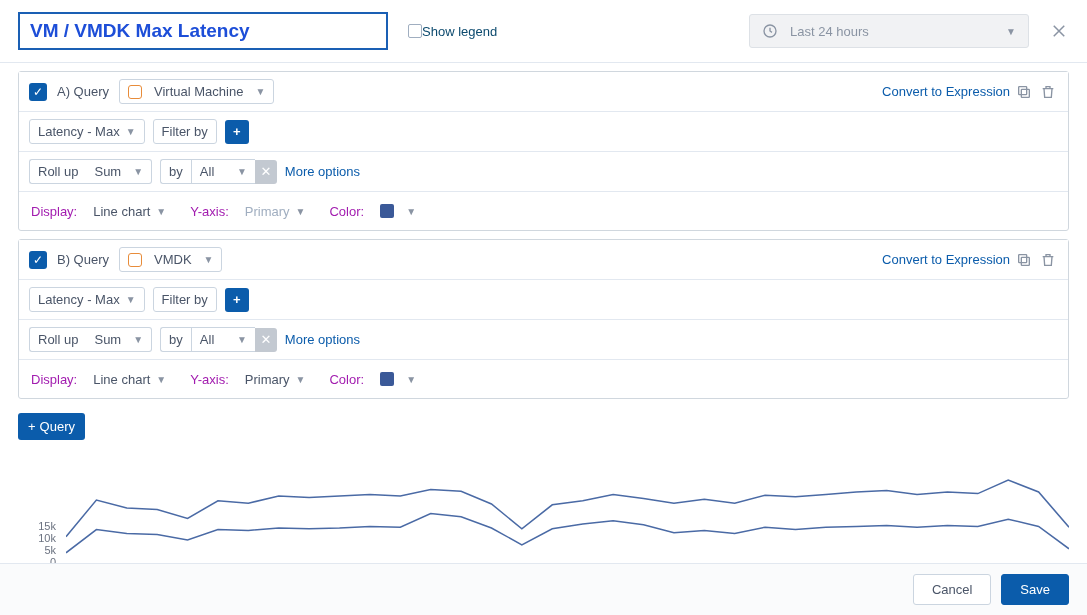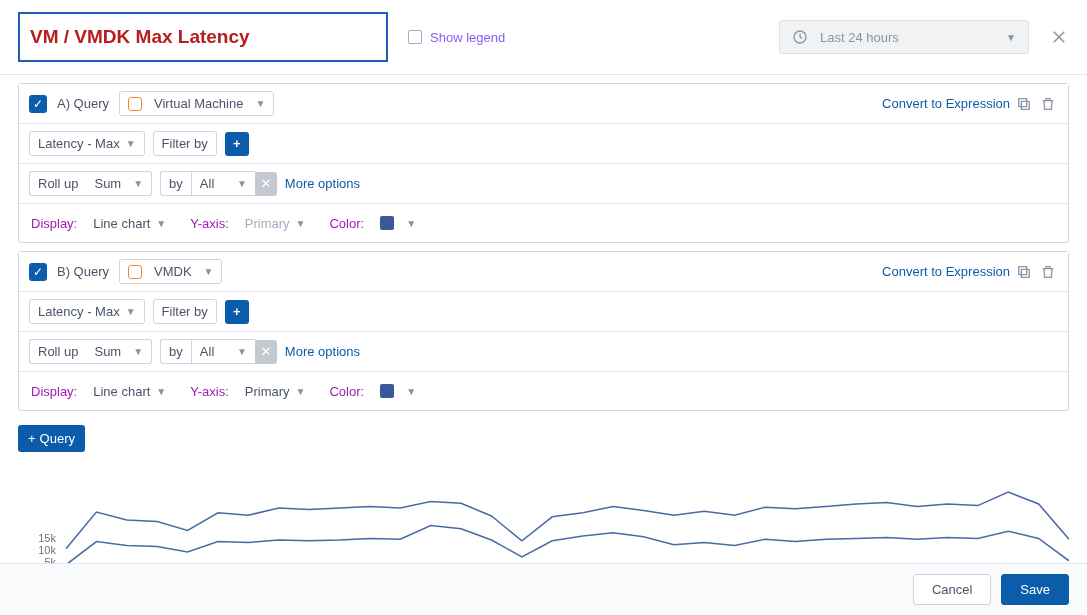--- a/index.html
+++ b/index.html
@@ -1,24 +1,24 @@
 <!DOCTYPE html>
 <html><head>
 <meta charset="utf-8">
 <style>
 * { box-sizing: border-box; margin: 0; padding: 0; font-family: -apple-system, BlinkMacSystemFont, "Segoe UI", Arial, sans-serif; }
 body { background: #fff; color: #4a5568; font-size: 13px; }
 .container { width: 1087px; height: 615px; display: flex; flex-direction: column; }
 
 .header { display: flex; align-items: center; padding: 12px 18px; gap: 20px; border-bottom: 1px solid #e2e8f0; }
-.title-input { border: 2px solid #1a5fb4; padding: 12px 10px; font-size: 19px; font-weight: 600; color: #b91c1c; width: 370px; }
-.chk-wrap { display: flex; align-items: center; gap: 8px; color: #8b5cf6; }
+.title-input { border: 2px solid #1a5fb4; padding: 6px 10px; font-size: 19px; font-weight: 600; color: #1d4ed8; width: 370px; }
+.chk-wrap { display: flex; align-items: center; color: #0c4a6e; }
 .chk { width: 14px; height: 14px; border: 1px solid #a0aec0; border-radius: 2px; }
 .spacer { flex: 1; }
-.time-range { display: flex; align-items: center; gap: 12px; background: #f1f2f4; border: 1px solid #dde1e6; border-radius: 3px; padding: 8px 12px; color: #8a94a3; width: 250px; }
+.time-range { display: flex; align-items: center; gap: 12px; background: #f1f2f4; border: 1px solid #dde1e6; border-radius: 3px; padding: 8px 12px; color: #8a94a3; width: 280px; }
 .close-x { width: 20px; height: 20px; color: #8a94a3; cursor: pointer; display:flex;align-items:center;justify-content:center;}
 
 .body { flex: 1; padding: 8px 18px; overflow-y: auto; }
 
 .query-block { border: 1px solid #d0d7de; border-radius: 3px; margin-bottom: 8px; }
 .q-header { display: flex; align-items: center; gap: 10px; padding: 7px 10px; background: #fff; }
 .checkmark { width: 18px; height: 18px; background: #0b5cab; border-radius: 3px; display: flex; align-items: center; justify-content: center; color: #fff; font-size: 12px; }
 .q-label { font-size: 13px; color: #4a5568; }
 .pill { display: inline-flex; align-items: center; gap: 12px; border: 1px solid #cbd5e0; border-radius: 3px; padding: 4px 8px; background: #fff; color: #4a5568; }
 .pill .vm-ico { width: 14px; height: 14px; border: 1px solid #e88c3a; border-radius: 3px; display:inline-block; }

